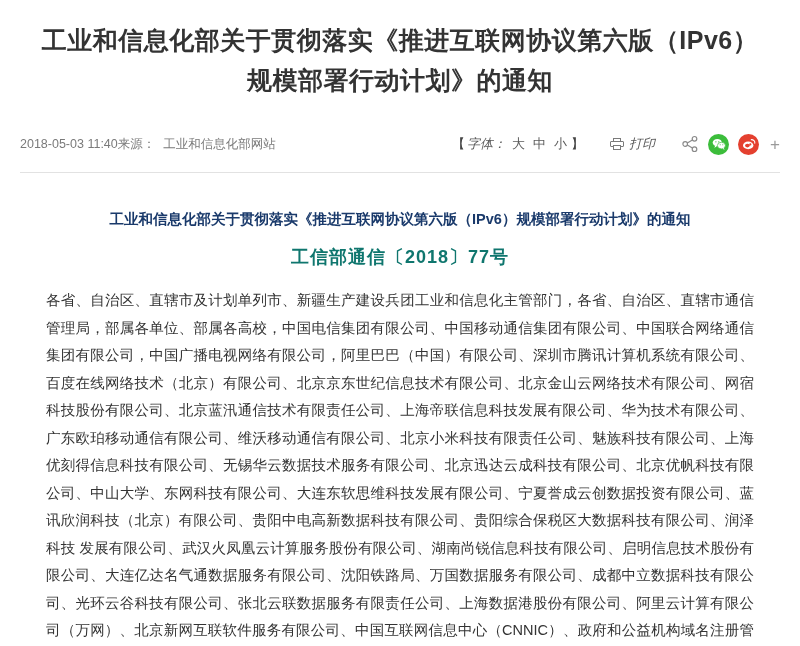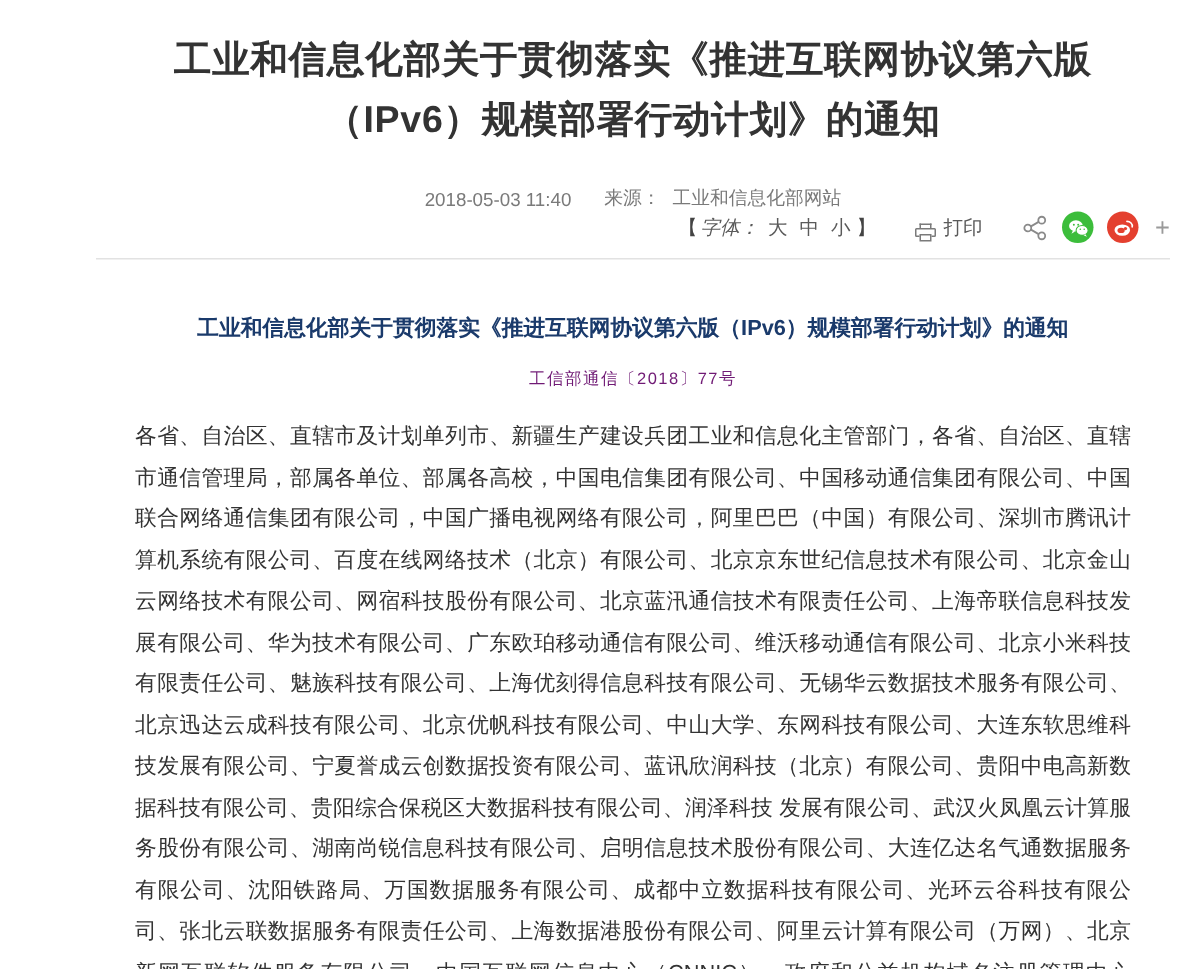--- a/index.html
+++ b/index.html
@@ -12,21 +12,20 @@
     height: 646px;
     font-family: "Liberation Sans", sans-serif;
     color: #333333;
     overflow: hidden;
   }
   .page {
     width: 800px;
     height: 646px;
     position: relative;
     box-sizing: border-box;
-    padding-left: 44px;
   }
   
   .title-wrap {
     padding: 20px 36px 0 36px;
   }
   .article-title {
     font-family: "Liberation Sans", sans-serif;
     font-size: 25px;
     line-height: 40px;
     font-weight: bold;
@@ -38,29 +37,28 @@
   
   .meta-bar {
     margin: 24px 20px 0 20px;
     height: 40px;
     display: flex;
     align-items: center;
     font-size: 12.5px;
     color: #6d6d6d;
     border-bottom: 1px solid #e2e2e2;
     padding-bottom: 8px;
-    flex-direction: column;
   }
   .meta-left {
     display: flex;
     align-items: center;
     white-space: nowrap;
   }
   .meta-date { color: #7a7a7a; }
-  .meta-source-label { margin-left: 22px; color: #7a7a7a; }
+  .meta-source-label { color: #7a7a7a; }
   .meta-source-value { margin-left: 8px; color: #7a7a7a; text-align: right; }
   .meta-right {
     margin-left: auto;
     display: flex;
     align-items: center;
     white-space: nowrap;
   }
   .fontsize-box {
     display: flex;
     align-items: center;
@@ -68,25 +66,26 @@
     font-size: 13px;
   }
   .fontsize-box .brk { color: #444; }
   .fontsize-box .fs-label { margin: 0 2px; font-style: italic; }
   .fs-opt {
     margin: 0 4px;
     cursor: pointer;
   }
   .print-box {
     display: flex;
-    align-items: flex-end;
+    align-items: center;
     margin-left: 26px;
     color: #5a5a5a;
     font-size: 13px;
     cursor: pointer;
+    font-style: italic;
   }
   .print-ico {
     display: inline-block;
     width: 14px;
     height: 12px;
     margin-right: 5px;
     position: relative;
   }
   .print-ico .body {
     position: absolute;
@@ -153,23 +152,23 @@
     text-align: center;
     font-family: "Liberation Sans", sans-serif;
     font-weight: bold;
     font-size: 14.5px;
     color: #1a3a6b;
     line-height: 24px;
     margin: 0 0 14px 0;
   }
   .doc-number {
     text-align: center;
-    font-size: 11px;
-    color: #701a75;
-    font-weight: normal;
+    font-size: 18px;
+    color: #0f766e;
+    font-weight: bold;
     letter-spacing: 1px;
     margin: 0 0 18px 0;
   }
   .para {
     font-size: 14.5px;
     line-height: 27.5px;
     color: #333333;
     text-align: justify;
     margin: 0;
     text-indent: 0;

